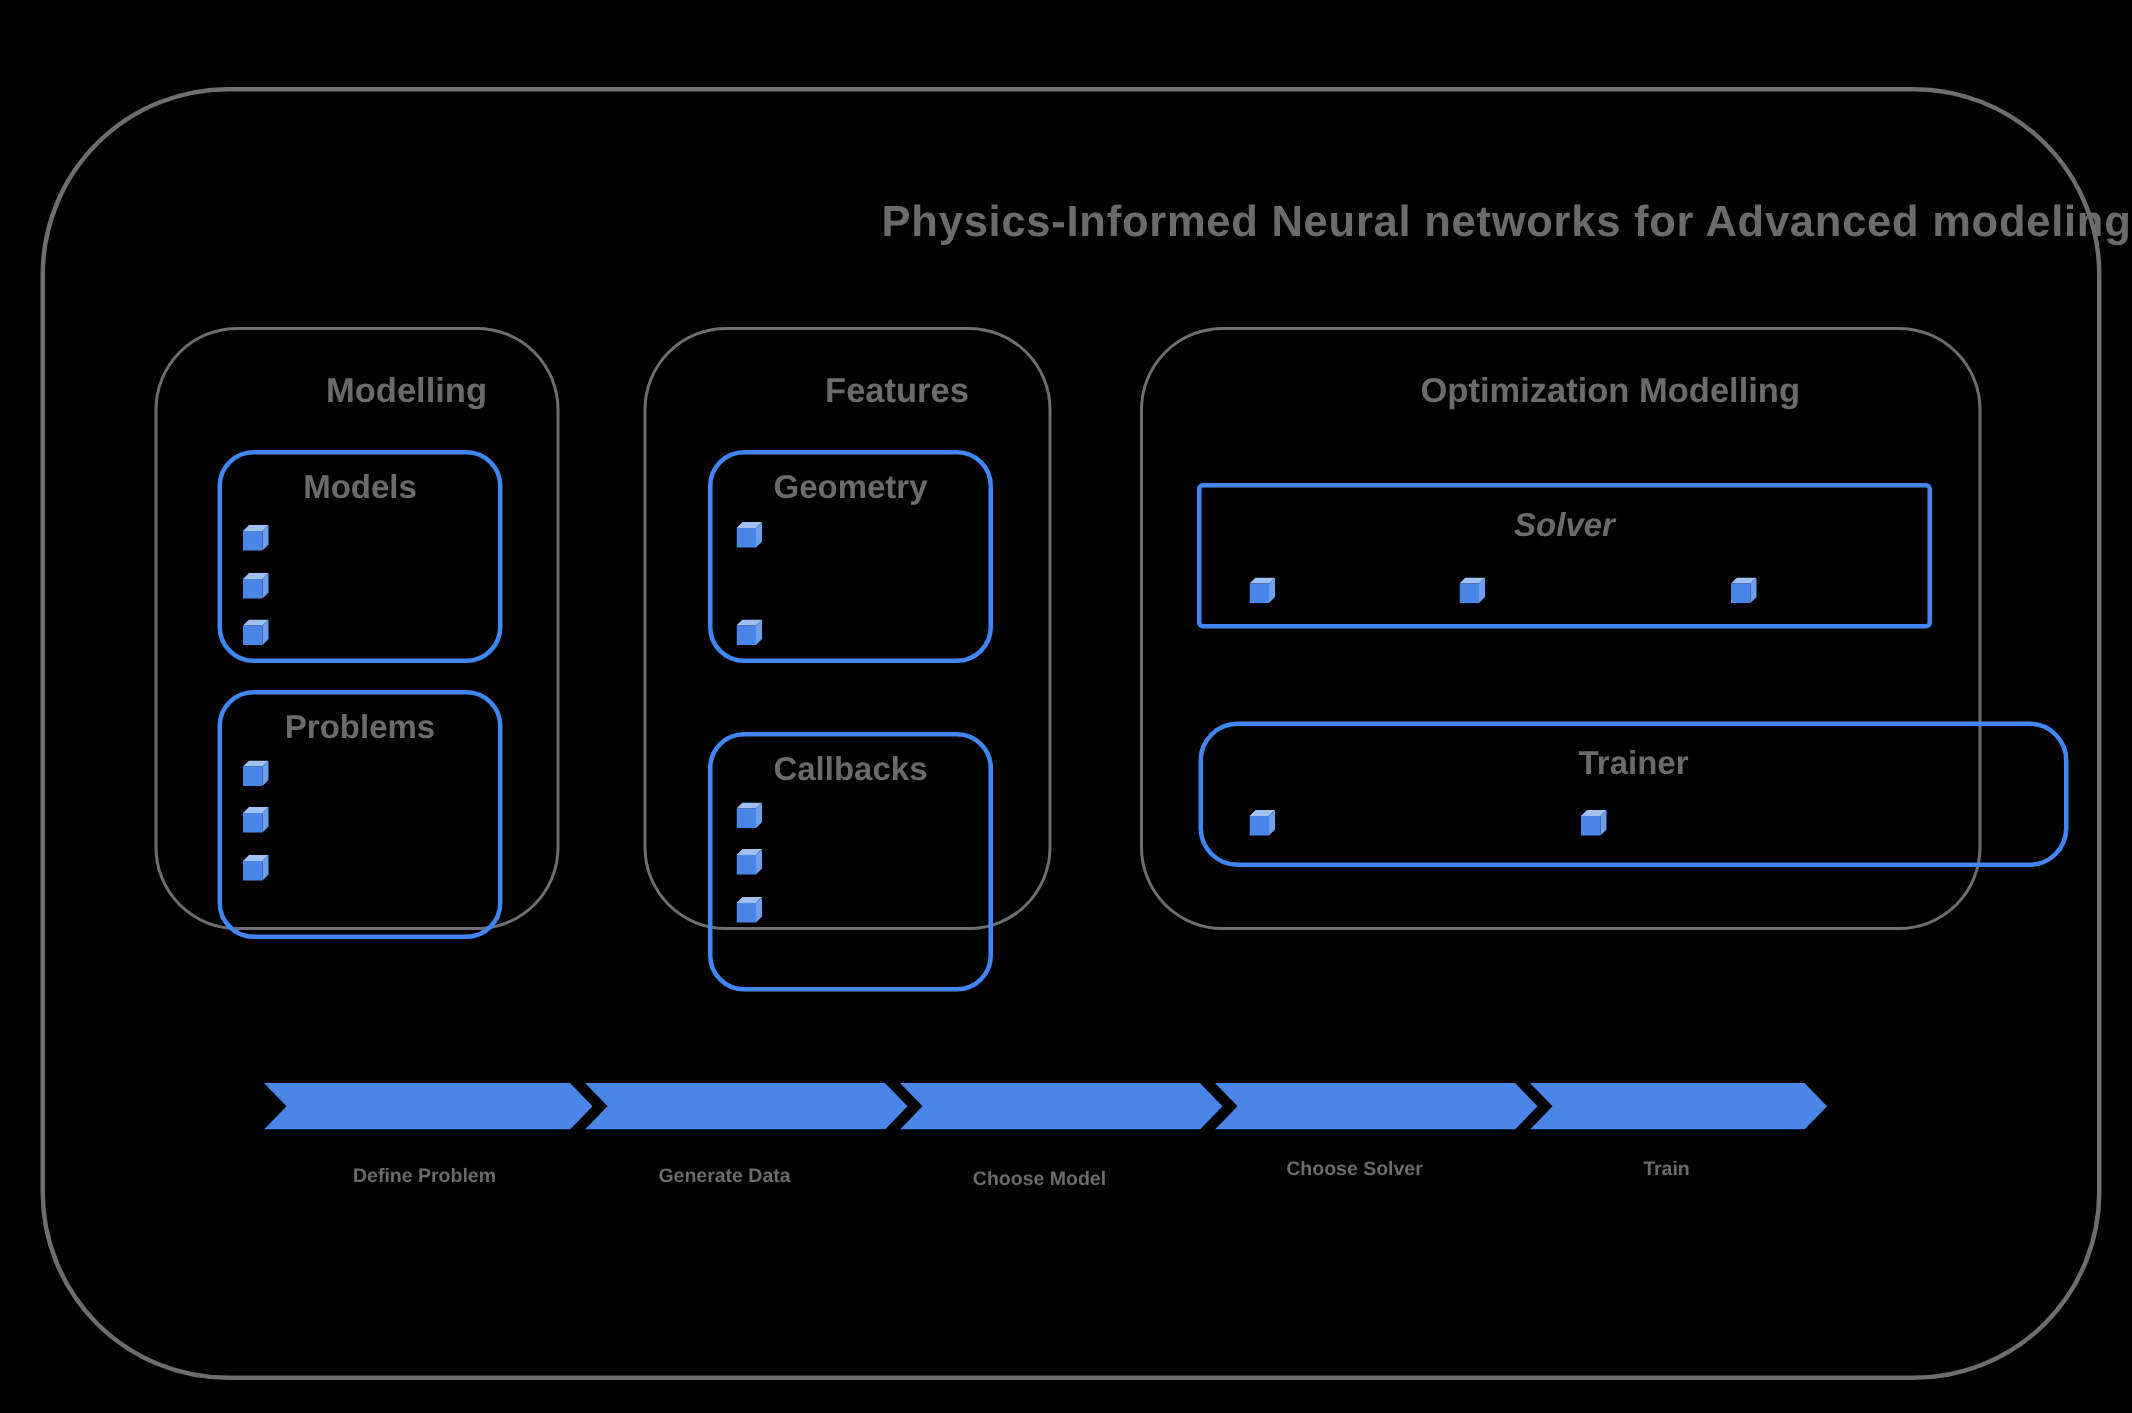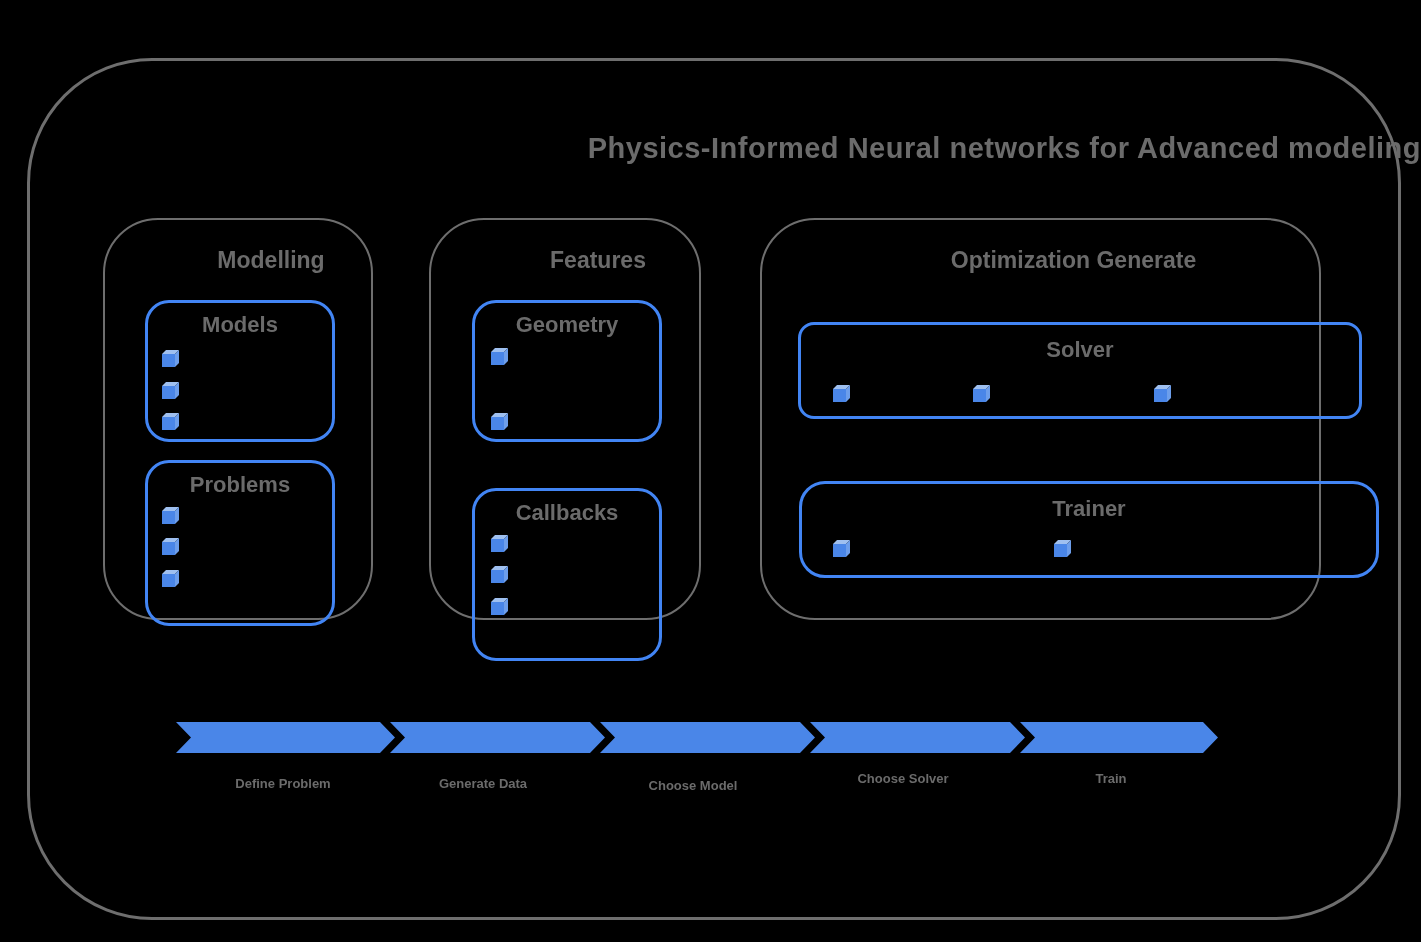--- a/index.html
+++ b/index.html
@@ -69,21 +69,21 @@
     width: 100%;
     text-align: center;
     font-size: 22px;
     font-weight: bold;
     color: #6b6b6b;
   }
   #box-models    { left: 40px; top:  80px; width: 190px; height: 142px; }
   #box-problems  { left: 40px; top: 240px; width: 190px; height: 166px; }
   #box-geometry  { left: 41px; top:  80px; width: 190px; height: 142px; }
   #box-callbacks { left: 41px; top: 240px; width: 190px; height: 173px; margin-top: 28px; }
-  #box-solver    { left: 36px; top: 102px; width: 564px; height: 97px; border-radius: 16px; }
+  #box-solver    { left: 36px; top: 102px; width: 490px; height: 97px; border-radius: 4px; font-style: italic; }
   #box-trainer   { left: 37px; top: 261px; width: 580px; height: 97px; border-radius: 26px; }
   #box-solver .bluebox-title, #box-trainer .bluebox-title { top: 12px; }
 
   
   .cube {
     position: absolute;
     width: 18px; height: 18px;
   }
 
   
@@ -210,21 +210,21 @@
         <svg width="18" height="18">
             <polygon points="0,4 4,0 17,0 13,4" fill="#9fc0f0"></polygon>
             <polygon points="13,4 17,0 17,13 13,17" fill="#6d9eeb"></polygon>
             <rect x="0" y="4" width="13" height="13" fill="#4a86e8"></rect>
           </svg>
       </span>
     </div>
   </div>
 
   <div class="group" id="group-optimization">
-    <div class="group-title">Optimization Generate</div>
+    <div class="group-title">Optimization Modelling</div>
 
     <div class="bluebox" id="box-solver">
       <div class="bluebox-title">Solver</div>
       <span class="cube" style="left:32px; top:60px;">
         <svg width="18" height="18">
             <polygon points="0,4 4,0 17,0 13,4" fill="#9fc0f0"></polygon>
             <polygon points="13,4 17,0 17,13 13,17" fill="#6d9eeb"></polygon>
             <rect x="0" y="4" width="13" height="13" fill="#4a86e8"></rect>
           </svg>
       </span>

